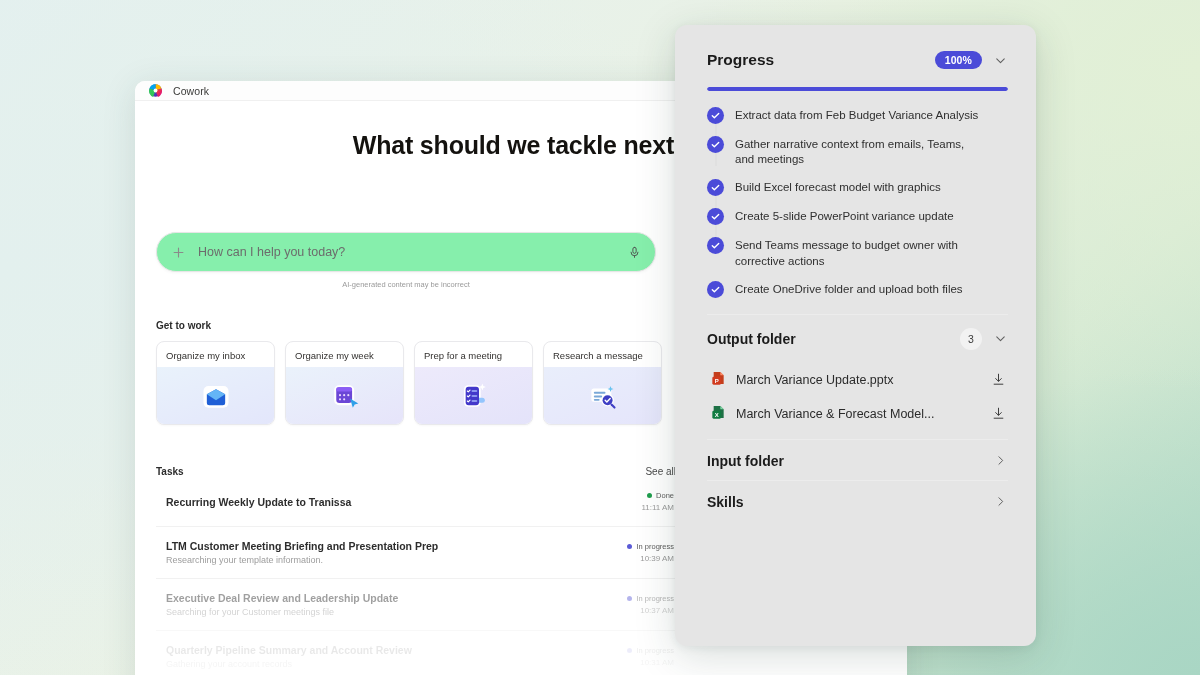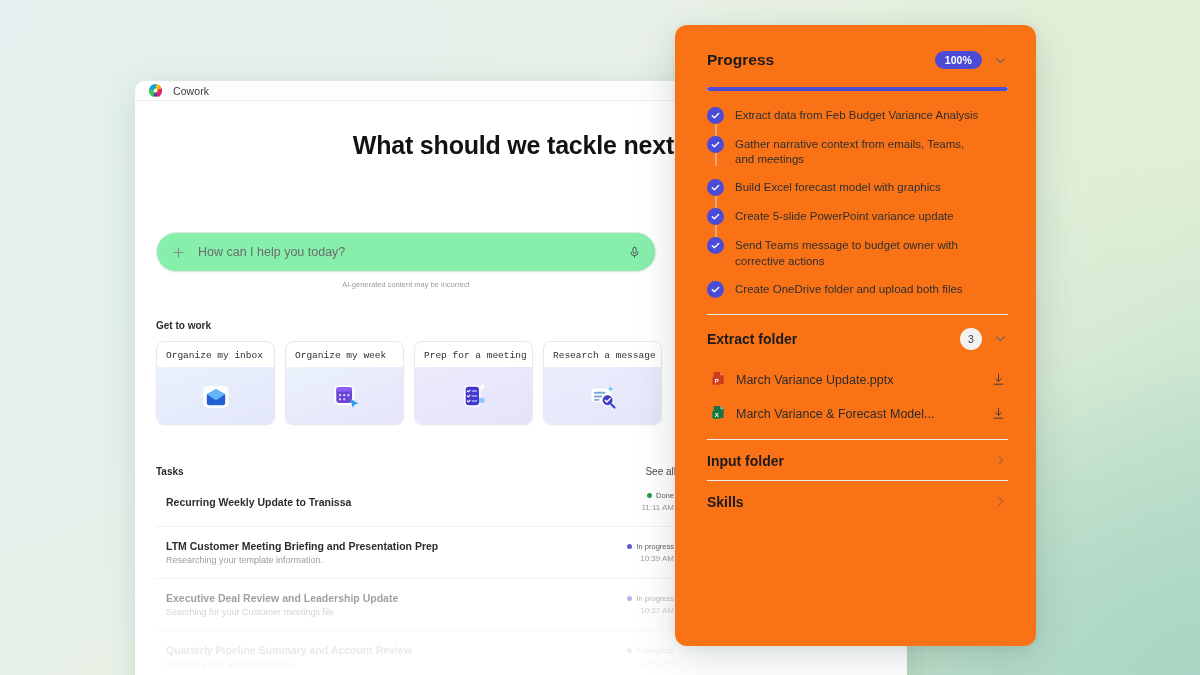--- a/index.html
+++ b/index.html
@@ -81,21 +81,20 @@
   .getwork { position:absolute; left:21px; top:189px; width:520px; }
   .cards { display:flex; gap: 10px; margin-top: 10px; }
   .card {
     width: 119px; height: 84px;
     border-radius: 8px;
     border: 1px solid #e9e9ec;
     background: #fff;
     overflow:hidden;
     display:flex; flex-direction:column;
     box-shadow: 0 1px 2px rgba(0,0,0,0.03);
-    font-family: Liberation Mono, monospace;
   }
   .card-label {
     font-size: 9.5px; color: #33312f; padding: 8px 0 6px 9px;
     font-weight: 500;
   }
   .card-art {
     flex:1; display:flex; align-items:center; justify-content:center;
     background: linear-gradient(160deg,#e9f2fb 0%, #e3e6fb 100%);
   }
   .card-art.c2 { background: linear-gradient(160deg,#eaf2fb 0%,#e6e4fa 100%); }
@@ -119,21 +118,21 @@
   .dot { width:5px; height:5px; border-radius:50%; display:inline-block; }
   .task-time { font-size: 8px; color: #9b9b9b; }
   .fade-1 { opacity: .45; }
   .fade-2 { opacity: .12; }
 
   
   .progress-panel {
     position: absolute;
     left: 675px; top: 25px;
     width: 361px; height: 621px;
-    background: #f97316;
+    background: #e5e5e5;
     border-radius: 12px;
     box-shadow: 0 10px 40px rgba(30,60,50,0.17), 0 2px 8px rgba(30,60,50,0.07);
     padding: 26px 28px 0 32px;
     overflow: hidden;
   }
   .pp-head { display:flex; align-items:center; justify-content:space-between; }
   .pp-title { font-size: 15.5px; font-weight: bold; color: #1b1b1b; }
   .pp-right { display:flex; align-items:center; gap: 11px; }
   .pct-badge {
     background: #4b4bd8; color:#fff;
@@ -472,21 +471,21 @@
               <path d="M5 12.5l4.5 4.5L19 7.5"></path>
             </svg>
         </span>
       </span>
       <span class="step-text">Create OneDrive folder and upload both files</span>
     </div>
 
   </div>
 
   <div class="section-row" style="margin-top:16px">
-    <span class="sec-title">Extract folder</span>
+    <span class="sec-title">Output folder</span>
     <span class="pp-right">
       <span class="count-badge">3</span>
       <span class="chev">
         <svg width="15" height="15" viewBox="0 0 24 24" fill="none" stroke="currentColor" stroke-width="1.7" stroke-linecap="round" stroke-linejoin="round">
             <path d="M6 9.5l6 6 6-6"></path>
           </svg>
       </span>
     </span>
   </div>
 

